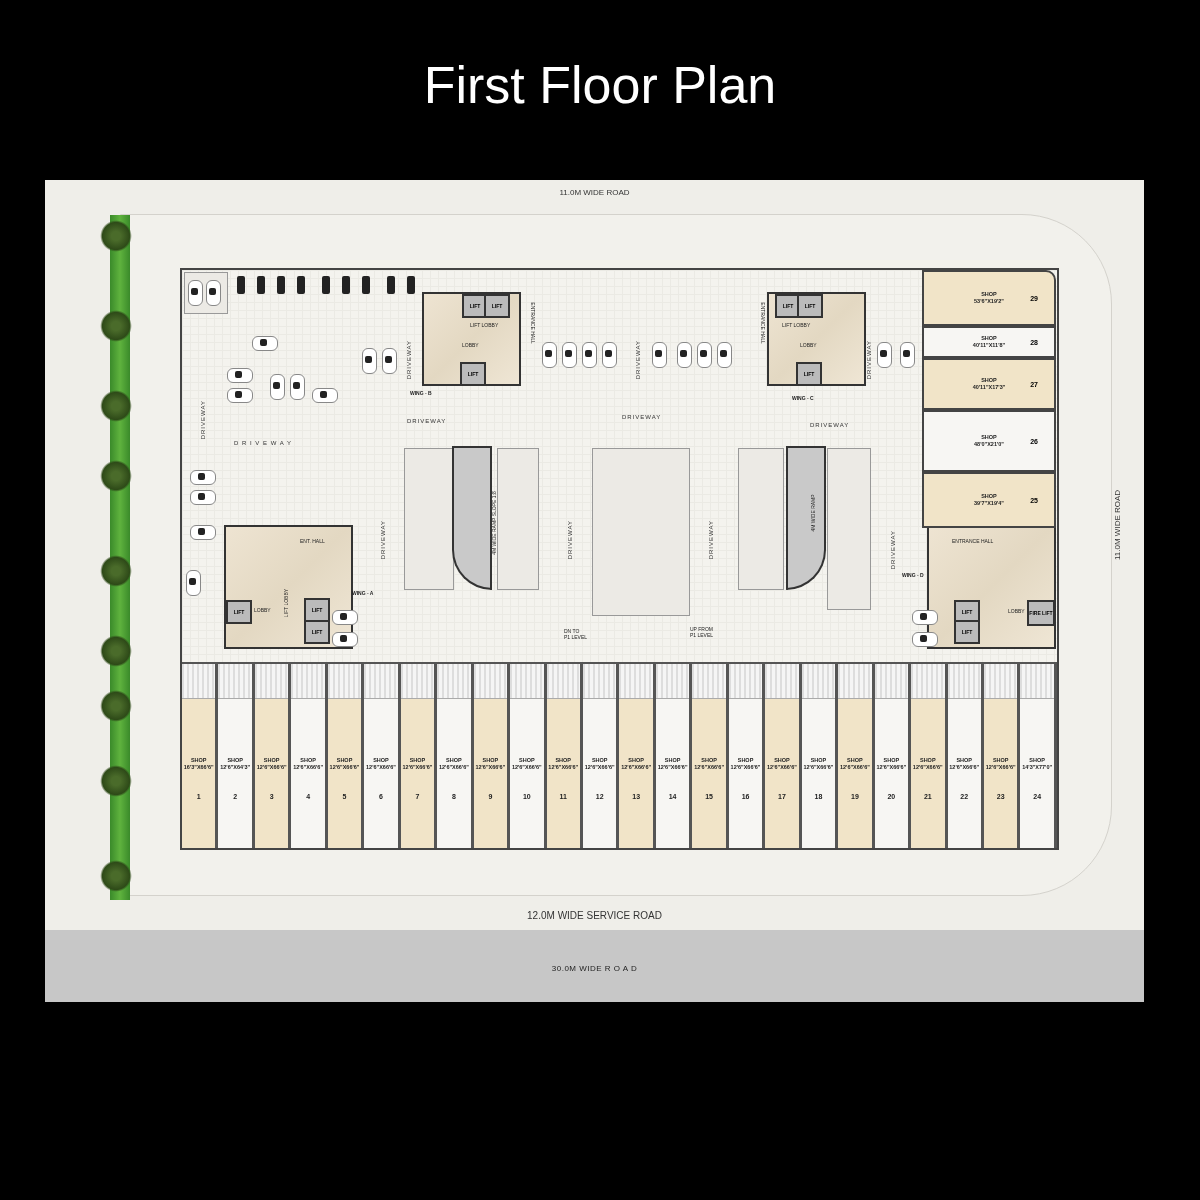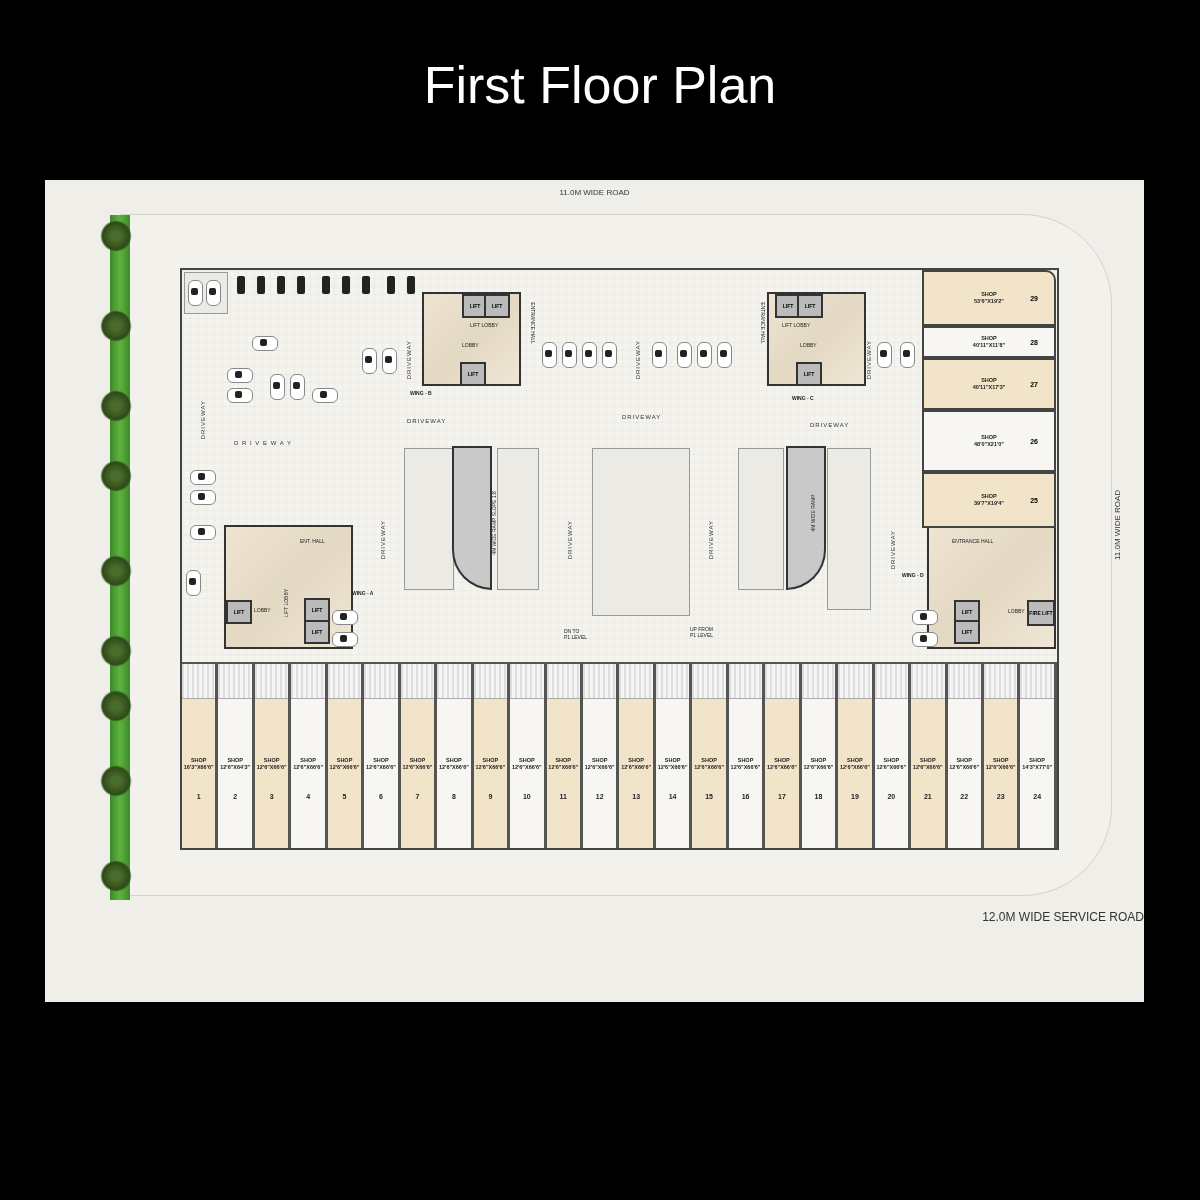--- a/index.html
+++ b/index.html
@@ -2,21 +2,21 @@
 <html><head>
 <meta charset="utf-8">
 <style>
   html,body{margin:0;padding:0;background:#000;}
   body{width:1200px;height:1200px;position:relative;overflow:hidden;font-family:"Liberation Sans",sans-serif;}
   .title{position:absolute;left:0;top:55px;width:1200px;text-align:center;color:#fff;font-size:52px;font-family:"Liberation Sans",sans-serif;}
   .site{position:absolute;left:45px;top:180px;width:1099px;height:822px;background:#efeee9;}
   .road-top-label{position:absolute;top:8px;width:100%;text-align:center;font-size:8px;color:#333;}
   .road-right-label{position:absolute;left:1068px;top:380px;transform:rotate(-90deg);transform-origin:left top;font-size:8px;color:#333;white-space:nowrap;}
   .plot{position:absolute;left:75px;top:34px;width:990px;height:680px;background:#f2f1ec;border:1px solid #d4d2cc;border-radius:0 90px 90px 0;}
-  .service-label{position:absolute;top:730px;width:100%;text-align:right;font-size:12px;color:#333;}
+  .service-label{position:absolute;top:730px;width:100%;text-align:center;font-size:10px;color:#333;}
   .main-road{position:absolute;left:0;top:750px;width:1099px;height:72px;background:#c7c7c7;}
   .main-road-label{position:absolute;top:34px;width:100%;text-align:center;font-size:8px;color:#222;letter-spacing:0.5px;}
   .greenstrip{position:absolute;left:110px;top:215px;width:20px;height:685px;background:linear-gradient(90deg,#3a8a2a,#5fb33e,#3a8a2a);}
   .palm{position:absolute;left:100px;width:32px;height:32px;border-radius:50%;background:radial-gradient(circle,#4a6b2a 20%,#2e4a18 60%,transparent 70%);}
   .building{position:absolute;left:180px;top:268px;width:875px;height:578px;border:2px solid #444;background:#f4f3ee;}
   .grid-bg{position:absolute;inset:0;background-image:linear-gradient(#e6e5df 1px,transparent 1px),linear-gradient(90deg,#e6e5df 1px,transparent 1px);background-size:8px 8px;opacity:.6;}
   .shop-row{position:absolute;left:0;top:392px;width:875px;height:184px;display:flex;border-top:2px solid #555;}
   .shop{flex:1;border-right:3px solid #555;position:relative;display:flex;flex-direction:column;align-items:center;}
   .shop.beige{background:#f1e4c8;}
   .shop.white{background:#f7f6f3;}
@@ -44,20 +44,23 @@
 </head>
 <body>
 
 <div class="title">First Floor Plan</div>
 
 <div class="site">
   <div class="road-top-label">11.0M WIDE ROAD</div>
   <div class="road-right-label">11.0M WIDE ROAD</div>
   <div class="plot"></div>
   <div class="service-label">12.0M WIDE SERVICE ROAD</div>
+  <div class="main-road">
+    <div class="main-road-label">30.0M WIDE  R O A D</div>
+  </div>
 </div>
 
 <div class="greenstrip"></div>
 <div class="palm" style="top:220px"></div>
 <div class="palm" style="top:310px"></div>
 <div class="palm" style="top:390px"></div>
 <div class="palm" style="top:460px"></div>
 <div class="palm" style="top:555px"></div>
 <div class="palm" style="top:635px"></div>
 <div class="palm" style="top:690px"></div>

